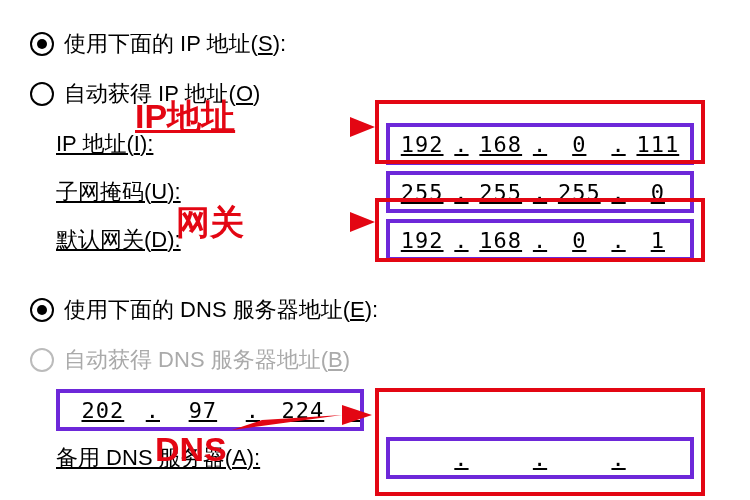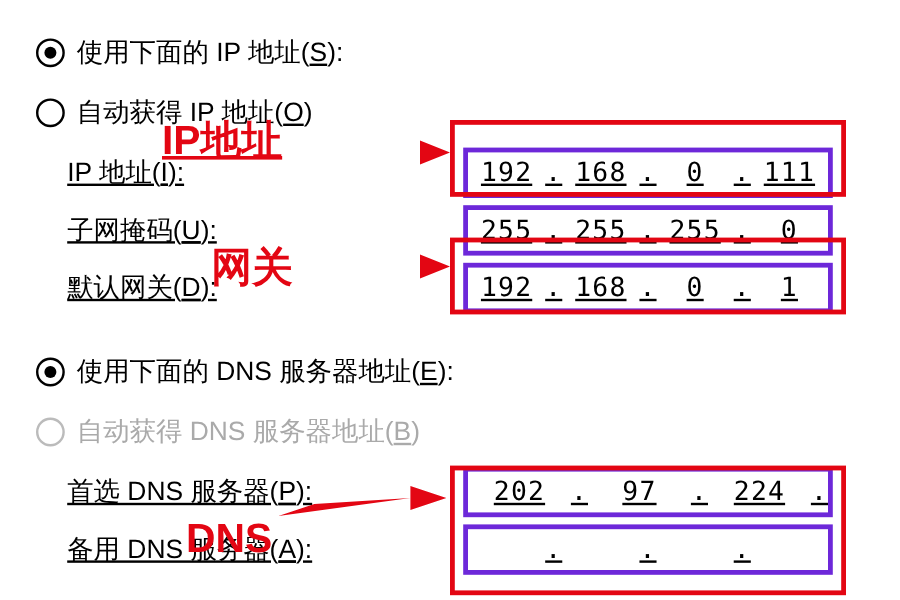--- a/index.html
+++ b/index.html
@@ -171,23 +171,20 @@
   </div>
 
   <div class="row">
     <div class="radio disabled"></div>
     <span class="label disabled">
       <span>自动获得 DNS 服务器地址(</span><span class="u">B</span><span>)</span>
     </span>
   </div>
 
   <div class="field-row">
-    <span class="field-label">
-      <span>首选 DNS 服务器(</span><span class="u">P</span><span>):</span>
-    </span>
     <div class="ip-input">
       <span class="seg">202</span>
         <span class="dot">.</span>
       <span class="seg">97</span>
         <span class="dot">.</span>
       <span class="seg">224</span>
         <span class="dot">.</span>
     </div>
   </div>
 

